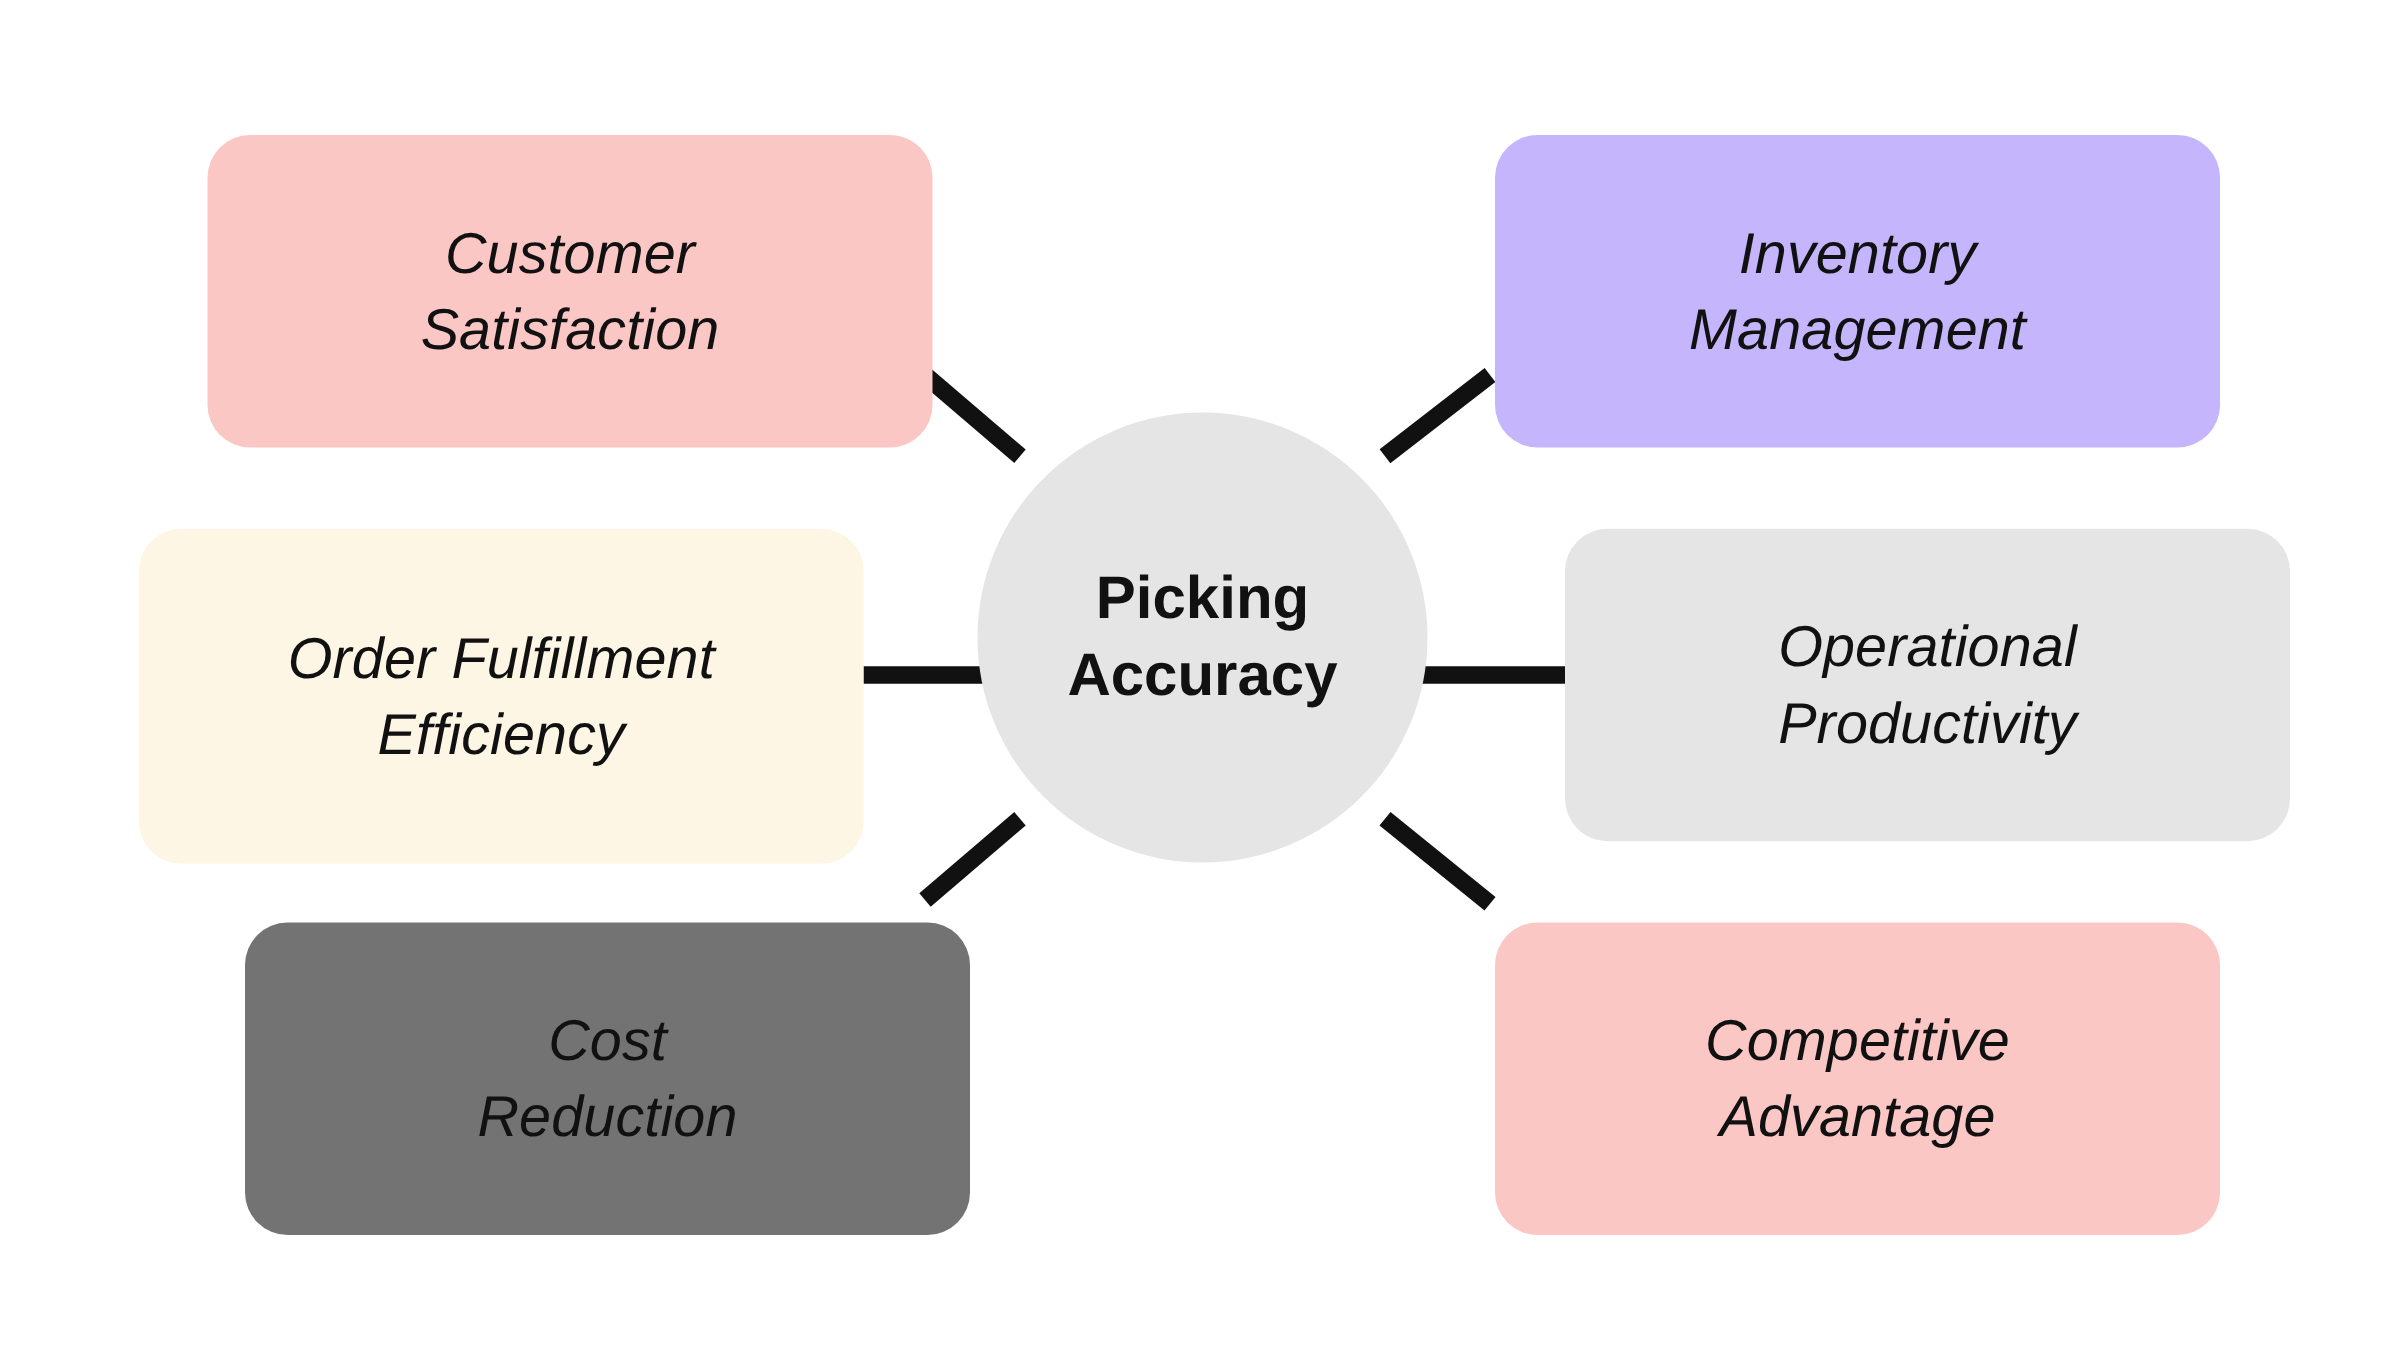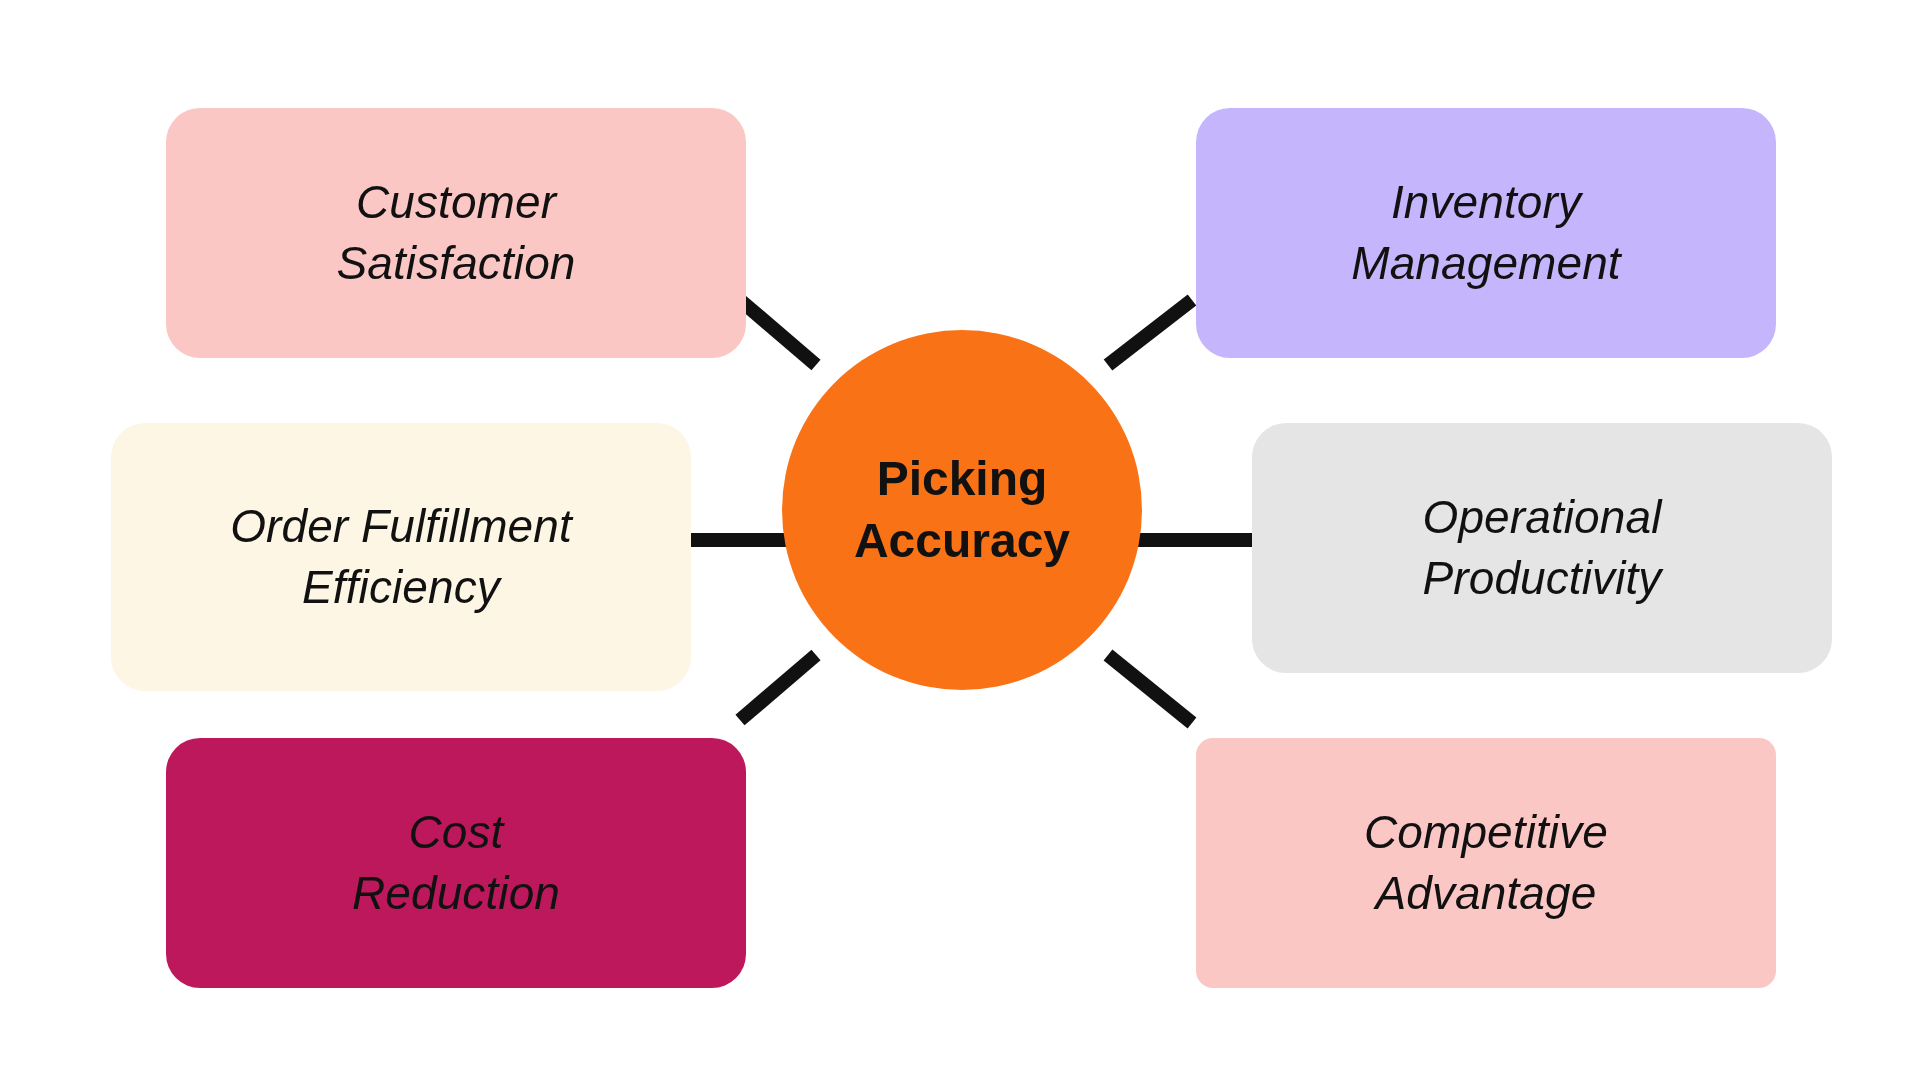--- a/index.html
+++ b/index.html
@@ -59,21 +59,21 @@
     left: 166px;  top: 738px;  width: 580px;  height: 250px;
   }
   
   #box-inventory-management {
     left: 1196px; top: 108px;  width: 580px;  height: 250px;
   }
   #box-operational-productivity {
     left: 1252px; top: 423px;  width: 580px;  height: 250px;
   }
   #box-competitive-advantage {
-    left: 1196px; top: 738px;  width: 580px;  height: 250px; border-radius: 17px;
+    left: 1196px; top: 738px;  width: 580px;  height: 250px;
   }
   #center-node {
     position: absolute;
     left: 782px;
     top: 330px;
     width: 360px;
     height: 360px;
     border-radius: 50%;
     display: flex;
     align-items: center;
@@ -107,38 +107,38 @@
   <div class="node-box" id="box-customer-satisfaction" style="background: rgb(251, 199, 197);">
     <span class="node-label" style="color: rgb(17, 17, 17);">Customer
 Satisfaction</span>
   </div>
 
   <div class="node-box" id="box-order-fulfillment" style="background: rgb(253, 246, 229);">
     <span class="node-label" style="color: rgb(17, 17, 17);">Order Fulfillment
 Efficiency</span>
   </div>
 
-  <div class="node-box" id="box-cost-reduction" style="background: #be185d;">
+  <div class="node-box" id="box-cost-reduction" style="background: #737373; margin-left: 30px;">
     <span class="node-label" style="color: rgb(17, 17, 17);">Cost
 Reduction</span>
   </div>
 
   <div class="node-box" id="box-inventory-management" style="background: #c4b5fd;">
     <span class="node-label" style="color: rgb(17, 17, 17);">Inventory
 Management</span>
   </div>
 
   <div class="node-box" id="box-operational-productivity" style="background: #e5e5e5;">
     <span class="node-label" style="color: rgb(17, 17, 17);">Operational
 Productivity</span>
   </div>
 
   <div class="node-box" id="box-competitive-advantage" style="background: rgb(251, 199, 197);">
     <span class="node-label" style="color: rgb(17, 17, 17);">Competitive
 Advantage</span>
   </div>
 
-  <div id="center-node" style="background: #f97316;">
+  <div id="center-node" style="background: #e5e5e5;">
     <span id="center-label" style="color: rgb(17, 17, 17); font-weight: bold;">Picking
 Accuracy</span>
   </div>
 
 </div>
 
 </body></html>

